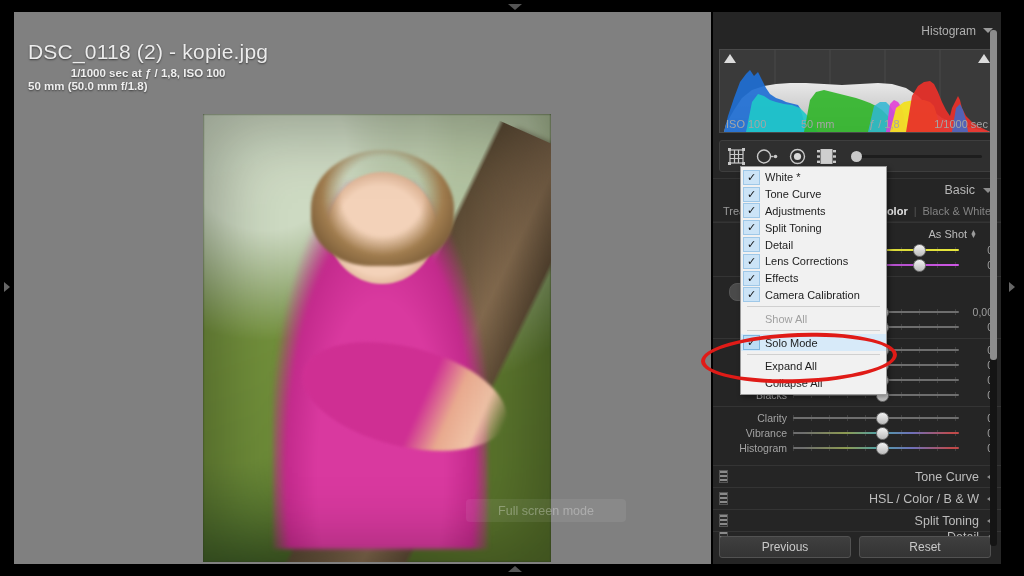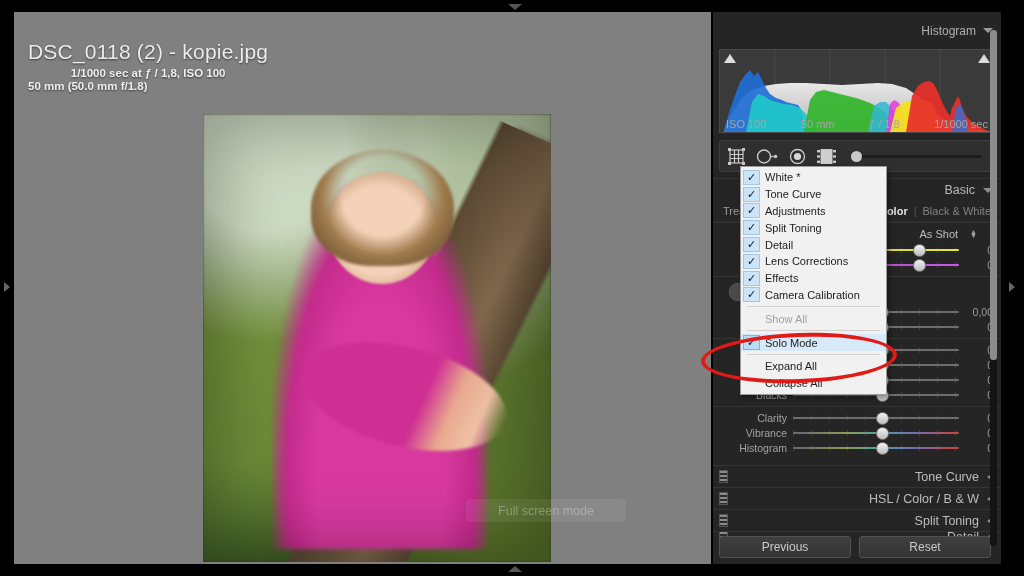--- a/index.html
+++ b/index.html
@@ -78,21 +78,21 @@
 
   .treat-row{height:20px;display:flex;align-items:center;justify-content:space-between;padding:0 10px;
     color:#9a9a9a;font-size:11px;border-bottom:1px solid #2d2d2d;}
   .treat-right{display:flex;gap:6px;align-items:center;}
   .treat-right .on{color:#e3e3e3;font-weight:bold;}
   .treat-right .sep{color:#555;}
   .treat-right .off{color:#838383;}
 
   .sec{border-top:1px solid #343434;padding:3px 0 4px;}
   .sec-top{display:flex;align-items:center;justify-content:flex-end;padding:2px 24px 2px 0;color:#bdbdbd;font-size:11px;}
-  .asshot{display:flex;gap:12px;align-items:center;}
+  .asshot{display:flex;gap:3px;align-items:center;}
   .updown{display:flex;flex-direction:column;line-height:4px;font-size:7px;color:#9b9b9b;}
   .auto-row{padding:2px 0 3px 16px;}
   .auto-btn{display:inline-block;background:#4a4a4a;color:#d4d4d4;font-size:10.5px;border-radius:8px;padding:2px 11px;border:1px solid #565656;}
 
   .srow{display:flex;align-items:center;height:15px;padding:0 8px 0 0;}
   .slabel{width:74px;text-align:right;color:#a3a3a3;font-size:10.5px;padding-right:6px;}
   .strack{flex:1;height:9px;position:relative;}
   .sline{position:absolute;left:0;right:0;top:4px;height:2px;border-radius:1px;background:#6e6e6e;}
   .sline.warm{background:linear-gradient(90deg,#6f6f6f 0%,#d8d83a 55%,#e8e83c 100%);}
   .sline.tint{background:linear-gradient(90deg,#6f6f6f 0%,#b050c8 55%,#cf57e6 100%);}

